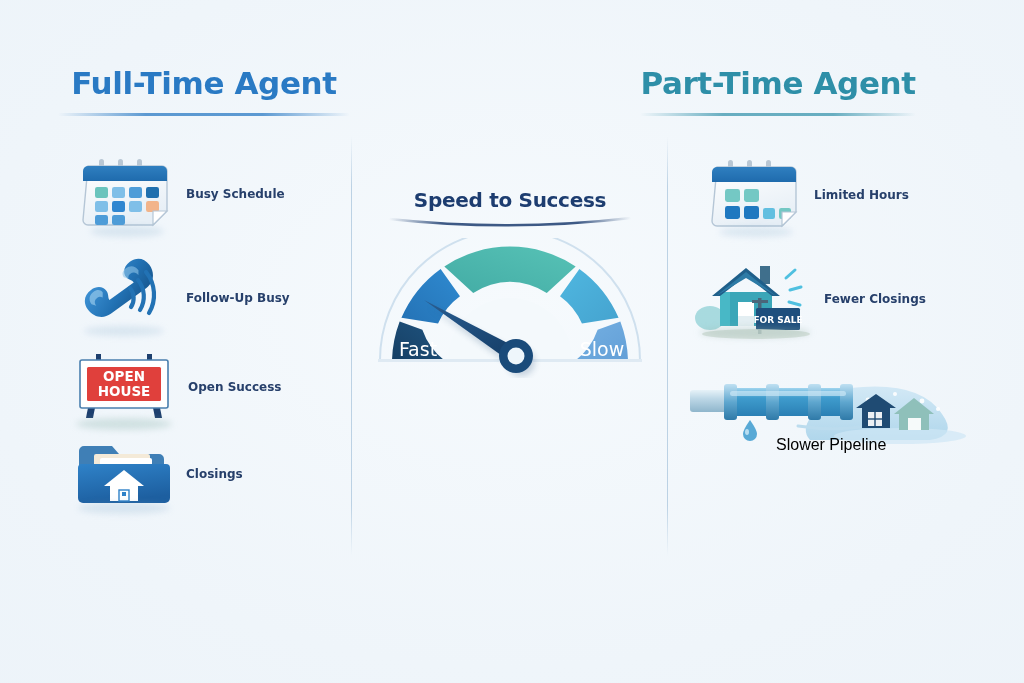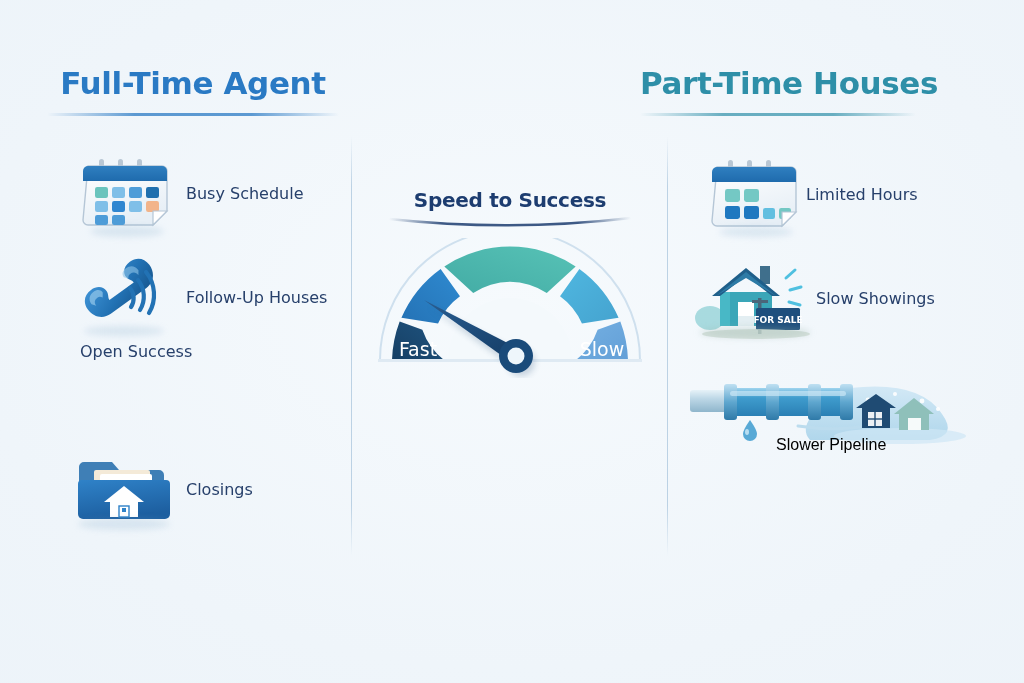--- a/index.html
+++ b/index.html
@@ -48,21 +48,21 @@
     font-size: 31px;
     letter-spacing: -0.4px;
     line-height: 1;
     white-space: nowrap;
   }
   .col-head .rule {
     margin-top: 14px;
     height: 3px;
     border-radius: 2px;
   }
-  #head-left { left: 47px; top: 68px; width: 292px; }
+  #head-left { left: 58px; top: 68px; width: 292px; }
   #head-left .title { color: #2a7ac4; }
   #head-left .rule {
     background: linear-gradient(to right,
       rgba(42,122,196,0) 0%, rgba(42,122,196,0.75) 30%,
       rgba(42,122,196,0.75) 70%, rgba(42,122,196,0) 100%);
   }
   #head-right { left: 640px; top: 68px; width: 276px; }
   #head-right .title { color: #2e8fa8; }
   #head-right .rule {
     background: linear-gradient(to right,
@@ -77,27 +77,28 @@
     align-items: center;
   }
   .feature .icon-wrap {
     position: relative;
     flex: 0 0 auto;
     display: flex;
     justify-content: center;
   }
   .feature .flabel {
     font-family: "DejaVu Sans", sans-serif;
-    font-size: 16px;
+    font-size: 12px;
     color: #27406b;
     white-space: nowrap;
     line-height: 1;
+    font-weight: bold;
   }
   .feature.left .flabel  { margin-left: 10px; }
-  .feature.right .flabel { }
+  .feature.right .flabel { margin-left: 8px; }
 
   
   .shadow-ell {
     position: absolute;
     left: 50%;
     transform: translateX(-50%);
     border-radius: 50%;
     background: rgba(120,165,200,0.20);
     filter: blur(3px);
   }
@@ -141,21 +142,21 @@
 
   <div class="divider" id="divider-left"></div>
   <div class="divider" id="divider-right"></div>
 
   <div class="col-head" id="head-left">
     <div class="title">Full-Time Agent</div>
     <div class="rule"></div>
   </div>
 
   <div class="col-head" id="head-right">
-    <div class="title">Part-Time Houses</div>
+    <div class="title">Part-Time Agent</div>
     <div class="rule"></div>
   </div>
 
   <div class="feature left" style="left:78px; top:156px;">
     <div class="icon-wrap" style="width:98px; height:76px;">
       <div class="shadow-ell" style="bottom:-5px; width:74px; height:11px;"></div>
       <svg width="94" height="76" viewBox="0 0 94 76">
         <defs>
           <linearGradient id="calBody" x1="0" y1="0" x2="0.4" y2="1">
             <stop offset="0%" stop-color="#ffffff"></stop>
@@ -222,28 +223,44 @@
           <path d="M66 25 c0 -4 3 -6 7 -6 c5 0 9 3 9 9 l-3 4 c0 -4 -2 -6 -6 -6 c-2 0 -3 1 -4 3 z" fill="#8fc4e8" opacity="0.6"></path>
         </g>
 
         <g fill="none" stroke="#2272b4" stroke-linecap="round">
           <path d="M58 30 a16 16 0 0 1 1 19" stroke-width="4.2"></path>
           <path d="M66 22 a26 26 0 0 1 2 30" stroke-width="4.2"></path>
           <path d="M74 14 a36 36 0 0 1 3 41" stroke-width="4.2"></path>
         </g>
       </svg>
     </div>
-    <div class="flabel">Follow-Up Houses</div>
+    <div class="flabel">Follow-Up Busy</div>
   </div>
 
   <div class="feature left" style="left:70px; top:344px;">
+    <div class="icon-wrap" style="width:108px; height:86px;">
+      <div class="shadow-ell" style="bottom:0px; width:96px; height:12px; background:rgba(150,185,180,0.35);"></div>
+      <svg width="108" height="86" viewBox="0 0 108 86">
+
+        <path d="M26 22 l-10 52 h7 l10 -52 z" fill="#1d3f6e"></path>
+        <path d="M82 22 l10 52 h-7 l-10 -52 z" fill="#1d3f6e"></path>
+        <path d="M26 10 h5 v18 h-5 z" fill="#1d3f6e"></path>
+        <path d="M77 10 h5 v18 h-5 z" fill="#1d3f6e"></path>
+
+        <rect x="10" y="16" width="88" height="48" rx="2" fill="#ffffff" stroke="#4a7fae" stroke-width="1.6"></rect>
+
+        <rect x="17" y="23" width="74" height="34" rx="1.5" fill="#e0403c"></rect>
+        <text x="54" y="37" text-anchor="middle" font-family="DejaVu Sans, sans-serif" font-size="13.5" font-weight="bold" fill="#ffffff">OPEN</text>
+        <text x="54" y="52" text-anchor="middle" font-family="DejaVu Sans, sans-serif" font-size="13.5" font-weight="bold" fill="#ffffff">HOUSE</text>
+      </svg>
+    </div>
     <div class="flabel">Open Success</div>
   </div>
 
-  <div class="feature left" style="left:72px; top:448px;">
+  <div class="feature left" style="left:72px; top:432px;">
     <div class="icon-wrap" style="width:104px; height:84px;">
       <div class="shadow-ell" style="bottom:2px; width:92px; height:12px;"></div>
       <svg width="104" height="84" viewBox="0 0 104 84">
         <defs>
           <linearGradient id="folderFront" x1="0" y1="0" x2="0.3" y2="1">
             <stop offset="0%" stop-color="#2f82c8"></stop>
             <stop offset="100%" stop-color="#1d5fa0"></stop>
           </linearGradient>
         </defs>
 
@@ -388,21 +405,21 @@
         </g>
 
         <rect x="64" y="42" width="3.5" height="36" fill="#4a667a"></rect>
         <rect x="58" y="44" width="16" height="3" fill="#4a667a"></rect>
         <rect x="62" y="52" width="44" height="22" rx="1.5" fill="#1e4f7d"></rect>
         <text x="84" y="67" text-anchor="middle" font-family="DejaVu Sans, sans-serif" font-size="9" font-weight="bold" fill="#ffffff">FOR SALE</text>
 
         <ellipse cx="62" cy="78" rx="54" ry="5" fill="#cfdcd6" opacity="0.8"></ellipse>
       </svg>
     </div>
-    <div class="flabel">Slow Showings</div>
+    <div class="flabel">Fewer Closings</div>
   </div>
 
   <div style="position:absolute; left:690px; top:374px; width:300px;">
     <div style="position:relative; width:290px; height:74px;">
       <svg width="290" height="74" viewBox="0 0 290 74">
         <defs>
           <linearGradient id="pipeG" x1="0" y1="0" x2="0" y2="1">
             <stop offset="0%" stop-color="#9fd4ee"></stop>
             <stop offset="35%" stop-color="#3f9ccd"></stop>
             <stop offset="100%" stop-color="#2a7fb4"></stop>

